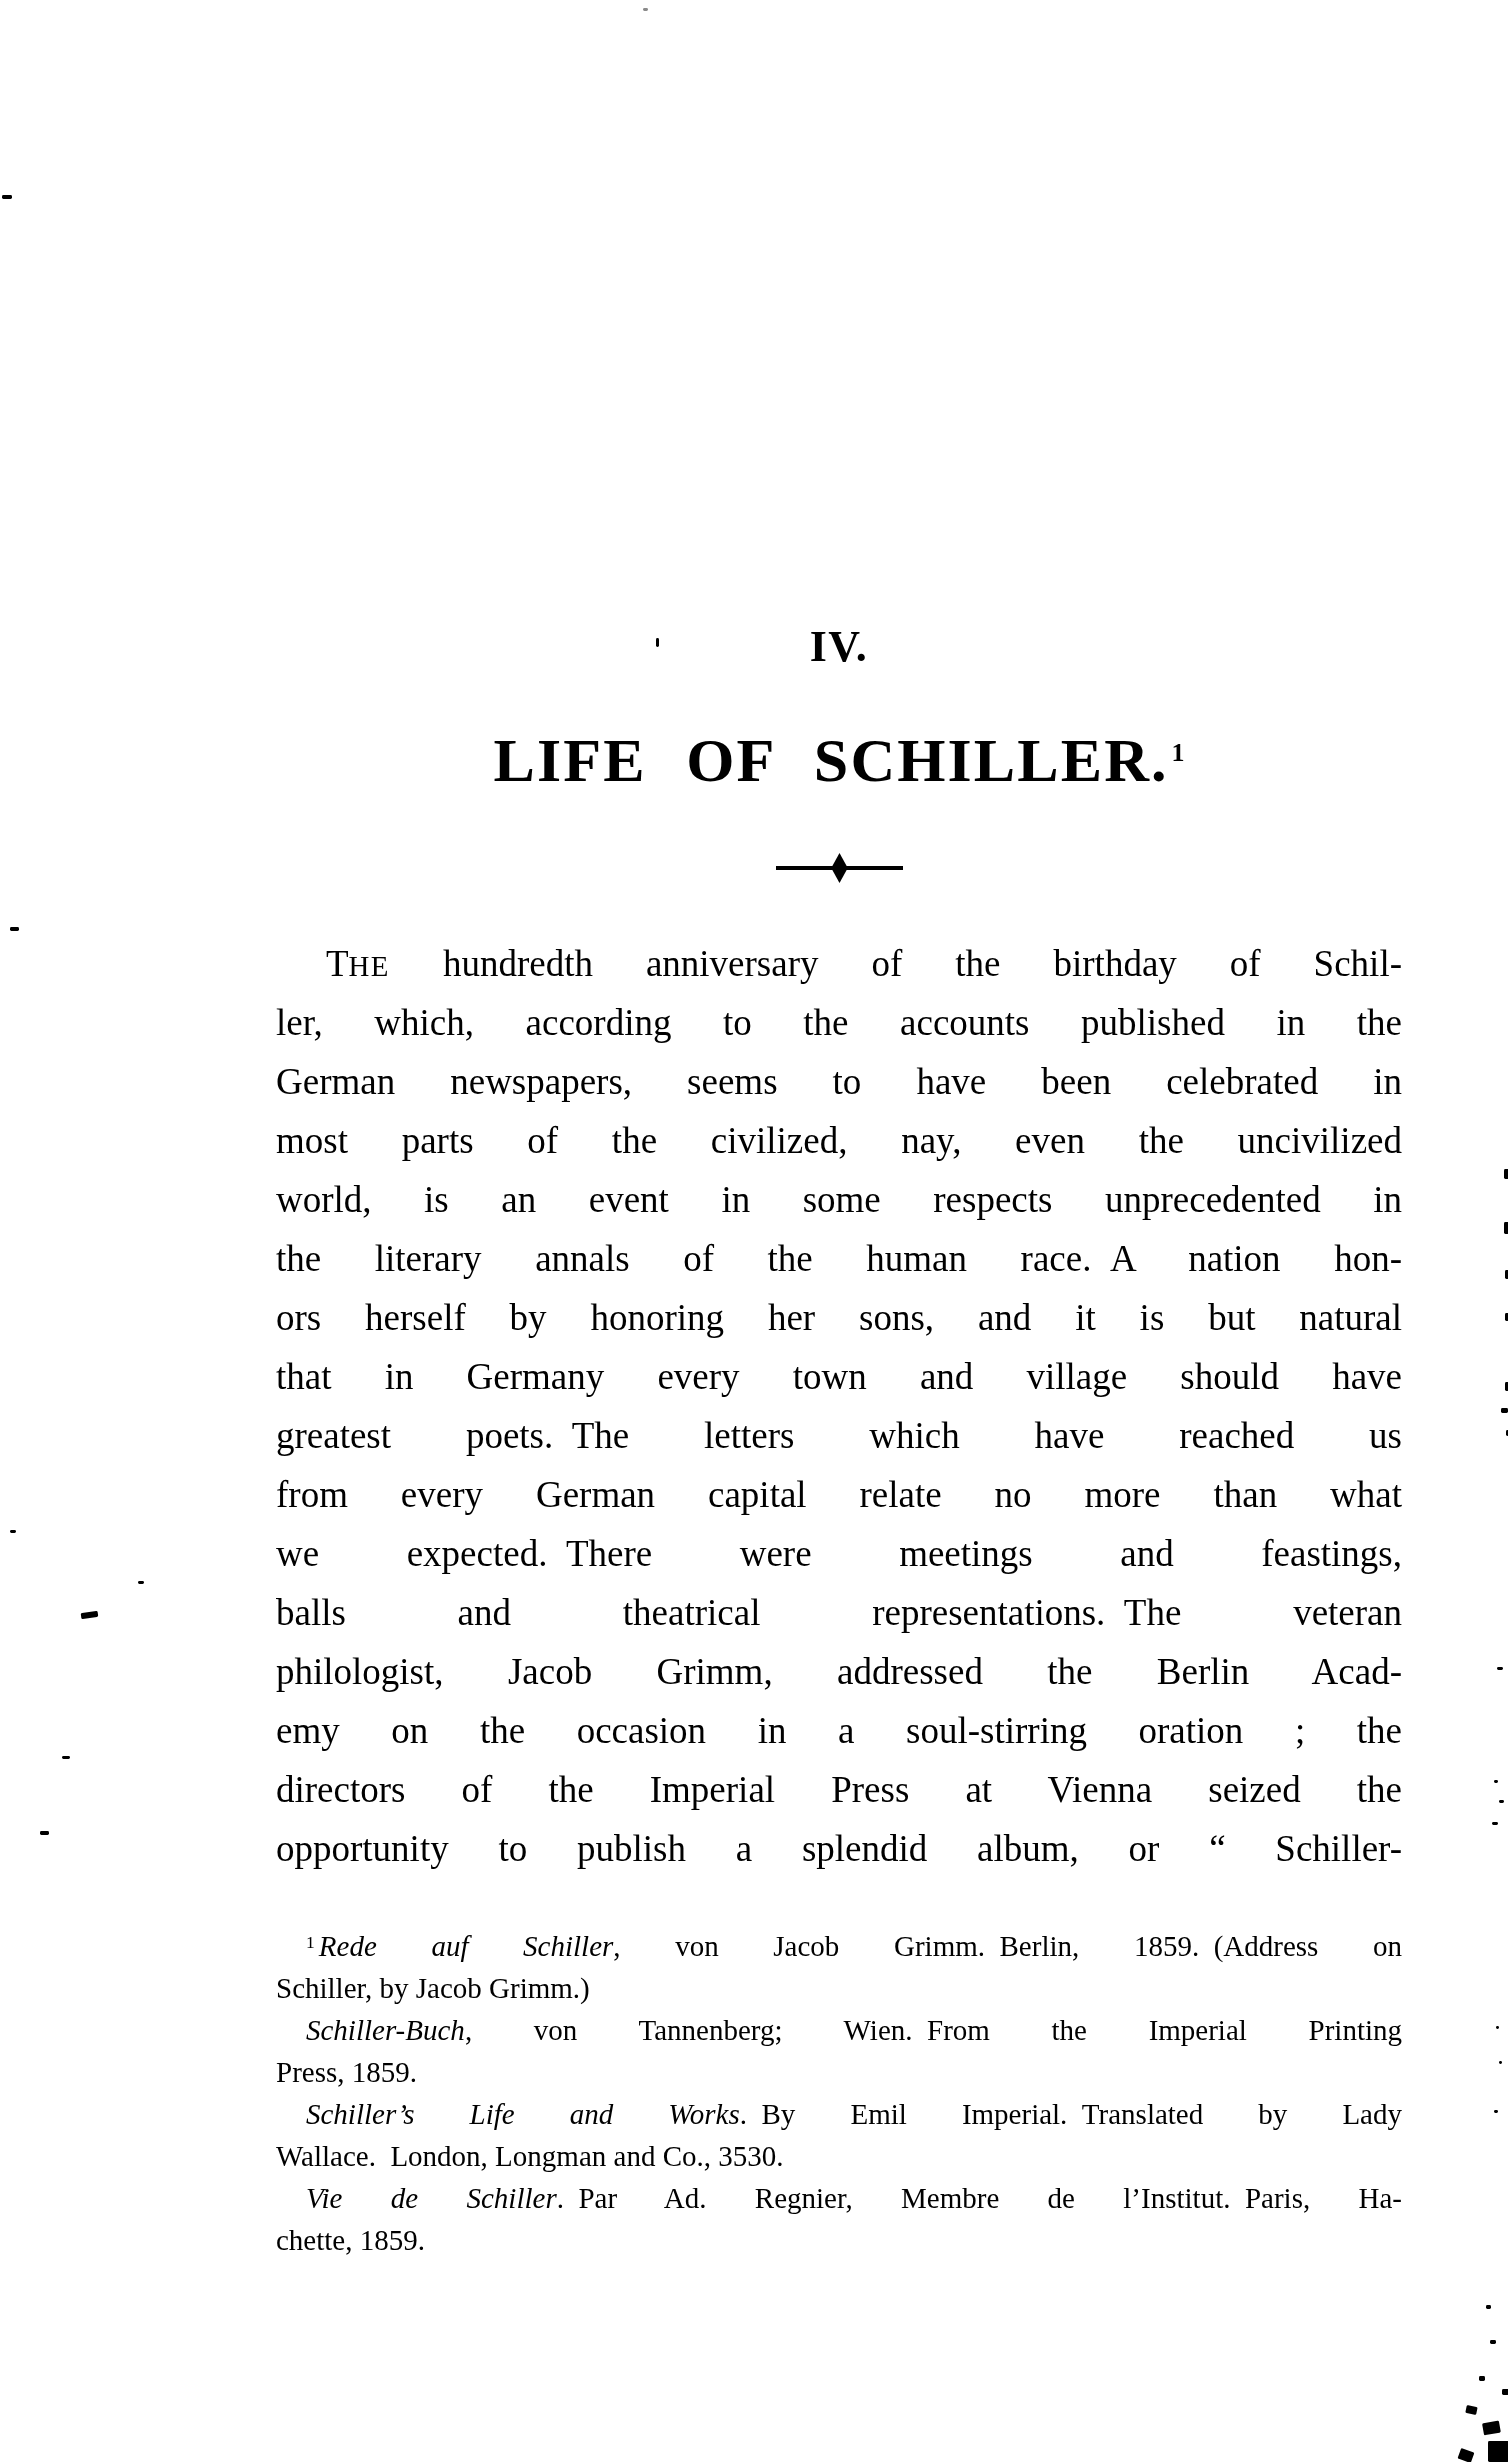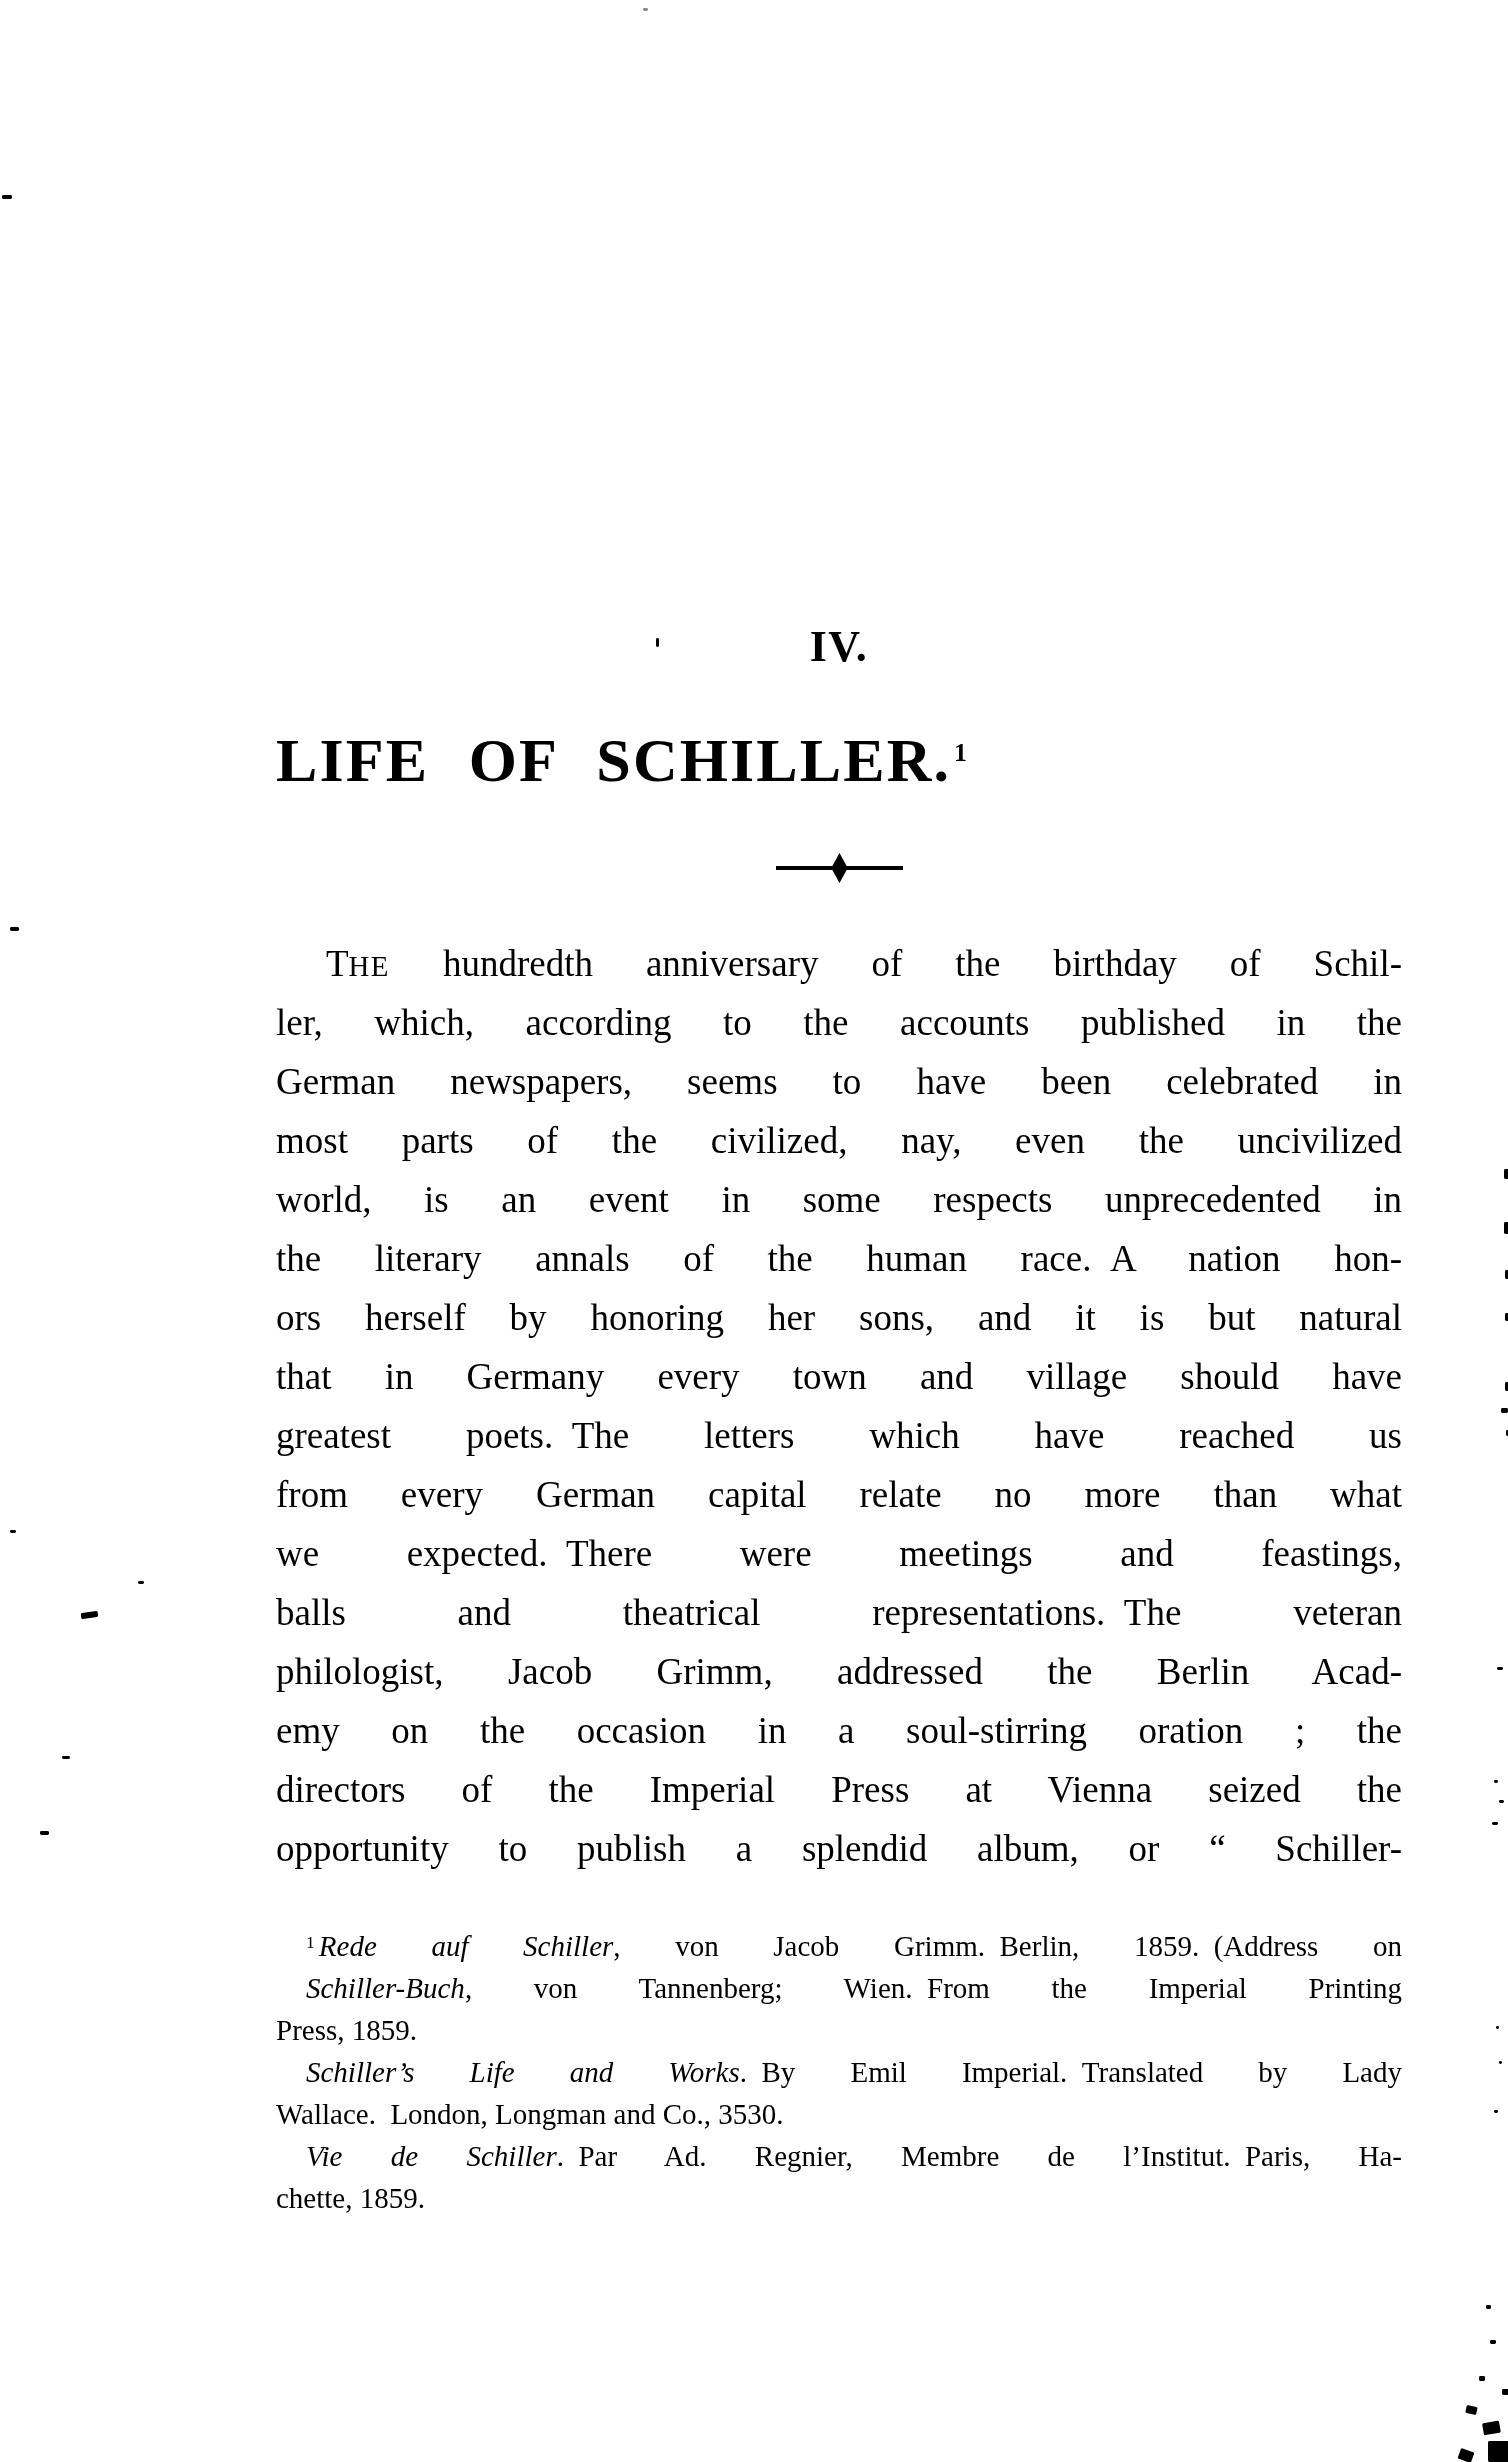--- a/index.html
+++ b/index.html
@@ -8,21 +8,21 @@
     font-family:"Liberation Serif","DejaVu Serif",serif;color:#000;
     overflow:hidden;
   }
   .page-inner{position:absolute;left:276px;top:0;width:1126px;height:2462px;}
   .chapter-number{
     position:absolute;top:621px;left:0;width:100%;
     text-align:center;font-size:44px;font-weight:700;letter-spacing:1.4px;
   }
   .page-title{
     position:absolute;top:725px;left:0;width:100%;
-    text-align:left;font-size:62px;font-weight:700;
+    text-align:center;font-size:62px;font-weight:700;
     letter-spacing:2.1px;word-spacing:22px;white-space:nowrap;
   }
   .page-title .titlesup{font-size:0.42em;position:relative;top:-0.75em;letter-spacing:0;margin-left:2.8px;}
   .divider{
     position:absolute;top:853px;left:50%;margin-left:-63px;width:127px;height:30px;
     display:flex;align-items:center;justify-content:center;
   }
   .divider .rule{flex:1;height:4.8px;background:#000;}
   .divider .diamond{
     width:16.5px;height:30px;background:#000;margin:0 -2.8px;z-index:2;
@@ -78,20 +78,21 @@
     <div class="bodyline">we expected. There were meetings and feastings,</div>
     <div class="bodyline">balls and theatrical representations. The veteran</div>
     <div class="bodyline">philologist, Jacob Grimm, addressed the Berlin Acad-</div>
     <div class="bodyline">emy on the occasion in a soul-stirring oration ; the</div>
     <div class="bodyline">directors of the Imperial Press at Vienna seized the</div>
     <div class="bodyline">opportunity to publish a splendid album, or “ Schiller-</div>
   </div>
 
   <div class="footnotes">
     <div class="fnline fn-indent"><span class="fnsup">1</span><span class="it">Rede auf Schiller</span><span>, von Jacob Grimm. Berlin, 1859. (Address on</span></div>
+    <div class="fnline fn-last">Schiller, by Jacob Grimm.)</div>
 
     <div class="fnline fn-indent"><span class="it">Schiller-Buch</span><span>, von Tannenberg; Wien. From the Imperial Printing</span></div>
     <div class="fnline fn-last">Press, 1859.</div>
 
     <div class="fnline fn-indent"><span class="it">Schiller’s Life and Works</span><span>. By Emil Imperial. Translated by Lady</span></div>
     <div class="fnline fn-last">Wallace. London, Longman and Co., 3530.</div>
 
     <div class="fnline fn-indent"><span class="it">Vie de Schiller</span><span>. Par Ad. Regnier, Membre de l’Institut. Paris, Ha-</span></div>
     <div class="fnline fn-last">chette, 1859.</div>
   </div>

